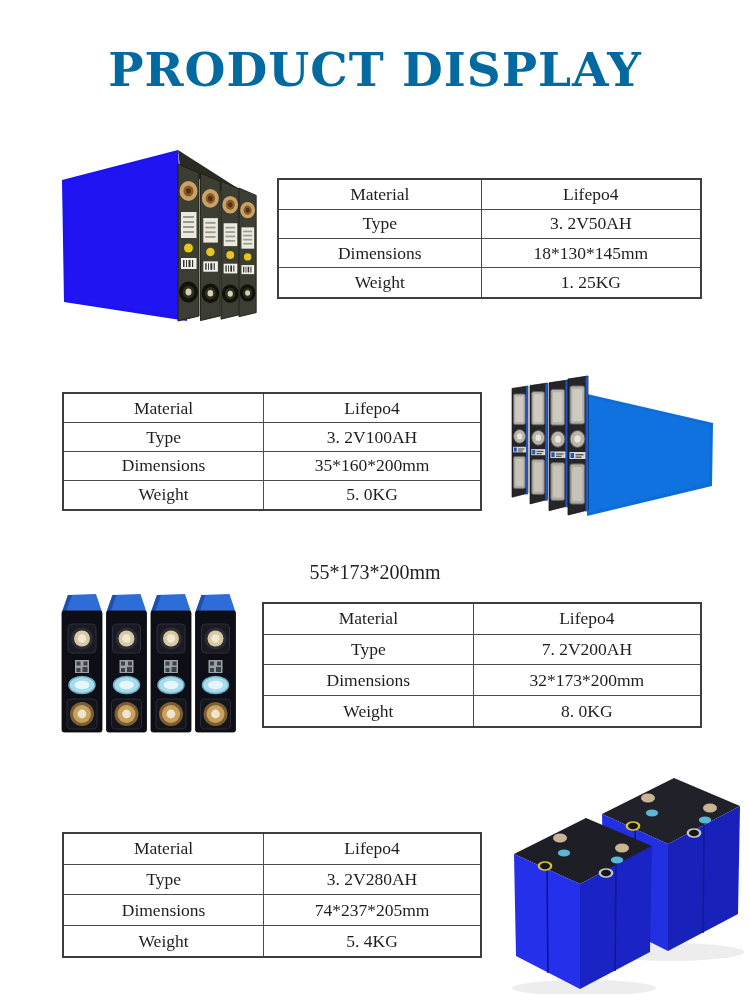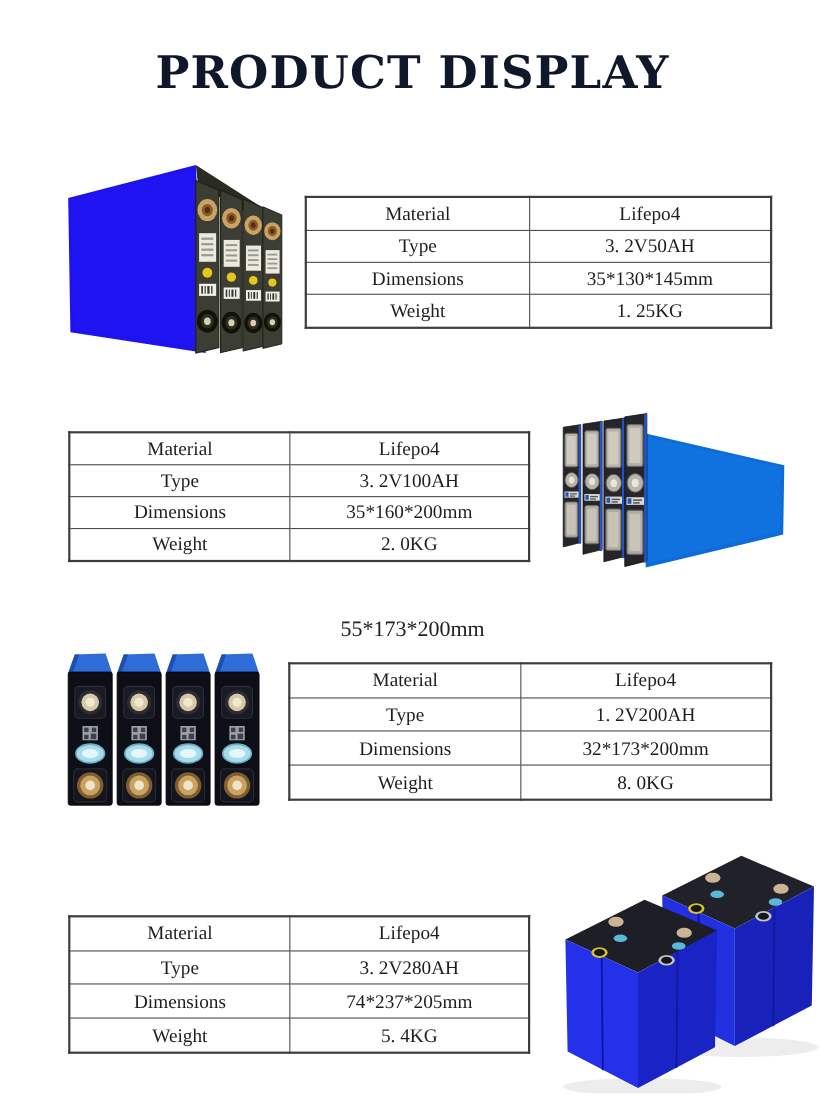--- a/index.html
+++ b/index.html
@@ -6,22 +6,22 @@
   html,body { background:#e9e9e9; }
   .page {
     position:relative; width:750px; height:1000px; margin:0 auto;
     background:#ffffff; overflow:hidden;
     font-family:"Liberation Serif", serif;
   }
   .title {
     position:absolute; top:42px; left:0; width:750px;
     text-align:center;
     font-family:"DejaVu Serif", serif;
-    font-weight:bold; font-size:41px; letter-spacing:1px;
-    color:#0f172a;
+    font-weight:bold; font-size:47px; letter-spacing:1px;
+    color:#0369a1;
   }
   table.spec-table {
     position:absolute; border-collapse:collapse; table-layout:fixed;
     border:2px solid #3e3e3e;
     background:#ffffff;
     padding-left:44px;
   }
   table.spec-table td {
     border:1px solid #4c4c4c;
     text-align:center; vertical-align:middle;
@@ -88,21 +88,21 @@
         <tr>
       <td style="width:48%">Material</td>
       <td>Lifepo4</td>
     </tr>
     <tr>
       <td>Type</td>
       <td>3. 2V50AH</td>
     </tr>
     <tr>
       <td>Dimensions</td>
-      <td>35*130*145mm</td>
+      <td>18*130*145mm</td>
     </tr>
     <tr>
       <td>Weight</td>
       <td>1. 25KG</td>
     </tr>
   </tbody>
     </table>
 
   <table id="table-2" class="spec-table">
     <tbody>
@@ -113,21 +113,21 @@
     <tr>
       <td>Type</td>
       <td>3. 2V100AH</td>
     </tr>
     <tr>
       <td>Dimensions</td>
       <td>35*160*200mm</td>
     </tr>
     <tr>
       <td>Weight</td>
-      <td>2. 0KG</td>
+      <td>5. 0KG</td>
     </tr>
   </tbody>
     </table>
 
   <svg id="img-2" class="product-img" viewBox="0 0 252 170" role="img" aria-label="Four blue Lifepo4 prismatic cells banded together, opposite angle with silver terminal plates">
     <defs>
       <g id="p2cell">
         <path d="M0,3 L20,0 L20,134 L0,139 Z" fill="#26262a" stroke="#121215" stroke-width="0.8"></path>
         <rect x="17.6" y="0.5" width="2.4" height="135" fill="#1f55cf"></rect>
         <rect x="2" y="10" width="14.5" height="38" rx="2" fill="#b6b1a8" stroke="#6a6a64" stroke-width="1"></rect>
@@ -182,21 +182,21 @@
   </svg>
 
   <table id="table-3" class="spec-table">
     <tbody>
         <tr>
       <td style="width:48%">Material</td>
       <td>Lifepo4</td>
     </tr>
     <tr>
       <td>Type</td>
-      <td>1. 2V200AH</td>
+      <td>7. 2V200AH</td>
     </tr>
     <tr>
       <td>Dimensions</td>
       <td>32*173*200mm</td>
     </tr>
     <tr>
       <td>Weight</td>
       <td>8. 0KG</td>
     </tr>
   </tbody>

